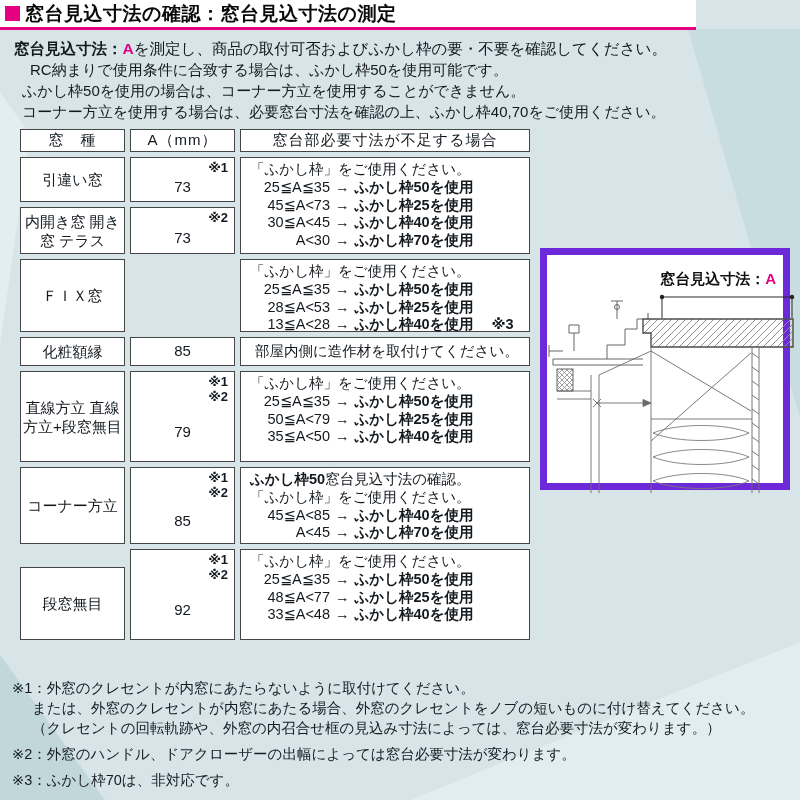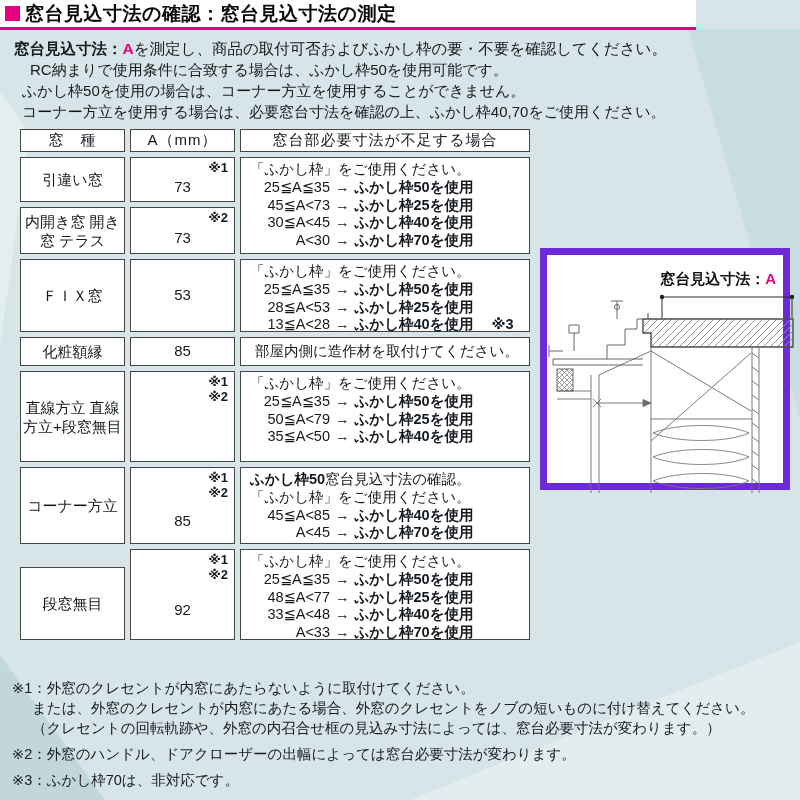--- a/index.html
+++ b/index.html
@@ -113,42 +113,40 @@
         <div class="cond-line"><span class="cond">A&lt;30</span><span class="arrow">→</span><span class="result">ふかし枠70を使用</span></div>
       </div>
       <div class="cell type-cell" style="grid-area: 3 / 1;">内開き窓 開き窓 テラス</div>
       <div class="cell a-cell" style="grid-area: 3 / 2;">
         <div class="a-marks">
           <div>※2</div>
         </div>
         <div class="a-num">73</div>
       </div>
       <div class="cell type-cell" style="grid-area: 4 / 1;">ＦＩＸ窓</div>
-      <div class="cell a-cell" style="grid-area: 4 / 2;">
-        <div class="a-num">53</div>
-      </div>
       <div class="cell req-cell" style="grid-area: 4 / 3;">
         <div class="req-line"><span>「ふかし枠」をご使用ください。</span></div>
         <div class="cond-line"><span class="cond">25≦A≦35</span><span class="arrow">→</span><span class="result">ふかし枠50を使用</span></div>
         <div class="cond-line"><span class="cond">28≦A&lt;53</span><span class="arrow">→</span><span class="result">ふかし枠25を使用</span></div>
         <div class="cond-line"><span class="cond">13≦A&lt;28</span><span class="arrow">→</span><span class="result">ふかし枠40を使用</span><span class="fnote-mark">※3</span></div>
       </div>
       <div class="cell type-cell" style="grid-area: 5 / 1;">化粧額縁</div>
       <div class="cell a-cell" style="grid-area: 5 / 2;">
         <div class="a-num">85</div>
       </div>
       <div class="cell req-cell single" style="grid-area: 5 / 3;">
         <div class="req-line"><span>部屋内側に造作材を取付けてください。</span></div>
       </div>
       <div class="cell type-cell" style="grid-area: 6 / 1;">直線方立 直線方立+段窓無目</div>
       <div class="cell a-cell" style="grid-area: 6 / 2;">
         <div class="a-marks">
           <div>※1</div>
           <div>※2</div>
         </div>
+        <div class="a-num">79</div>
       </div>
       <div class="cell req-cell" style="grid-area: 6 / 3;">
         <div class="req-line"><span>「ふかし枠」をご使用ください。</span></div>
         <div class="cond-line"><span class="cond">25≦A≦35</span><span class="arrow">→</span><span class="result">ふかし枠50を使用</span></div>
         <div class="cond-line"><span class="cond">50≦A&lt;79</span><span class="arrow">→</span><span class="result">ふかし枠25を使用</span></div>
         <div class="cond-line"><span class="cond">35≦A&lt;50</span><span class="arrow">→</span><span class="result">ふかし枠40を使用</span></div>
       </div>
       <div class="cell type-cell" style="grid-area: 7 / 1;">コーナー方立</div>
       <div class="cell a-cell" style="grid-area: 7 / 2;">
         <div class="a-marks">
@@ -169,21 +167,20 @@
           <div>※1</div>
           <div>※2</div>
         </div>
         <div class="a-num">92</div>
       </div>
       <div class="cell req-cell" style="grid-area: 8 / 3;">
         <div class="req-line"><span>「ふかし枠」をご使用ください。</span></div>
         <div class="cond-line"><span class="cond">25≦A≦35</span><span class="arrow">→</span><span class="result">ふかし枠50を使用</span></div>
         <div class="cond-line"><span class="cond">48≦A&lt;77</span><span class="arrow">→</span><span class="result">ふかし枠25を使用</span></div>
         <div class="cond-line"><span class="cond">33≦A&lt;48</span><span class="arrow">→</span><span class="result">ふかし枠40を使用</span></div>
-        <div class="cond-line"><span class="cond">A&lt;33</span><span class="arrow">→</span><span class="result">ふかし枠70を使用</span></div>
       </div>
     </div>
 
   <div id="diagram-panel">
     <svg id="diagram-svg" width="248" height="240" viewBox="0 0 248 240" xmlns="http://www.w3.org/2000/svg">
       <defs>
         <pattern id="h1" width="7" height="7" patternUnits="userSpaceOnUse">
           <path d="M0,7 L7,0" stroke="#8f8f8f" stroke-width="1" fill="none"></path>
         </pattern>
         <pattern id="xh" width="5" height="5" patternUnits="userSpaceOnUse">

